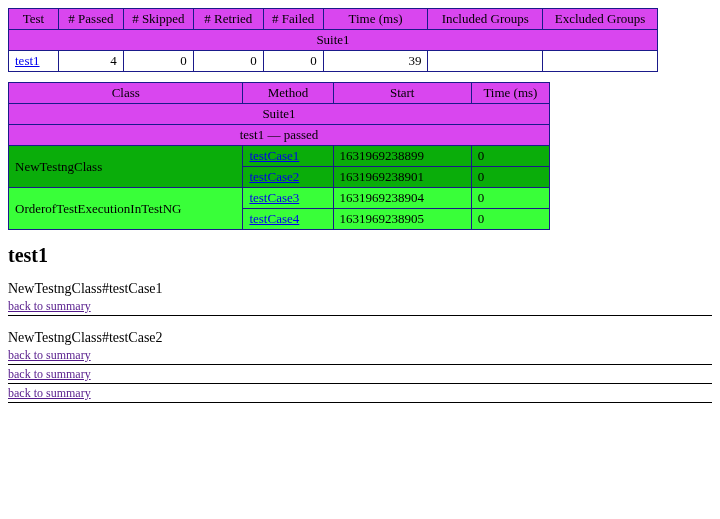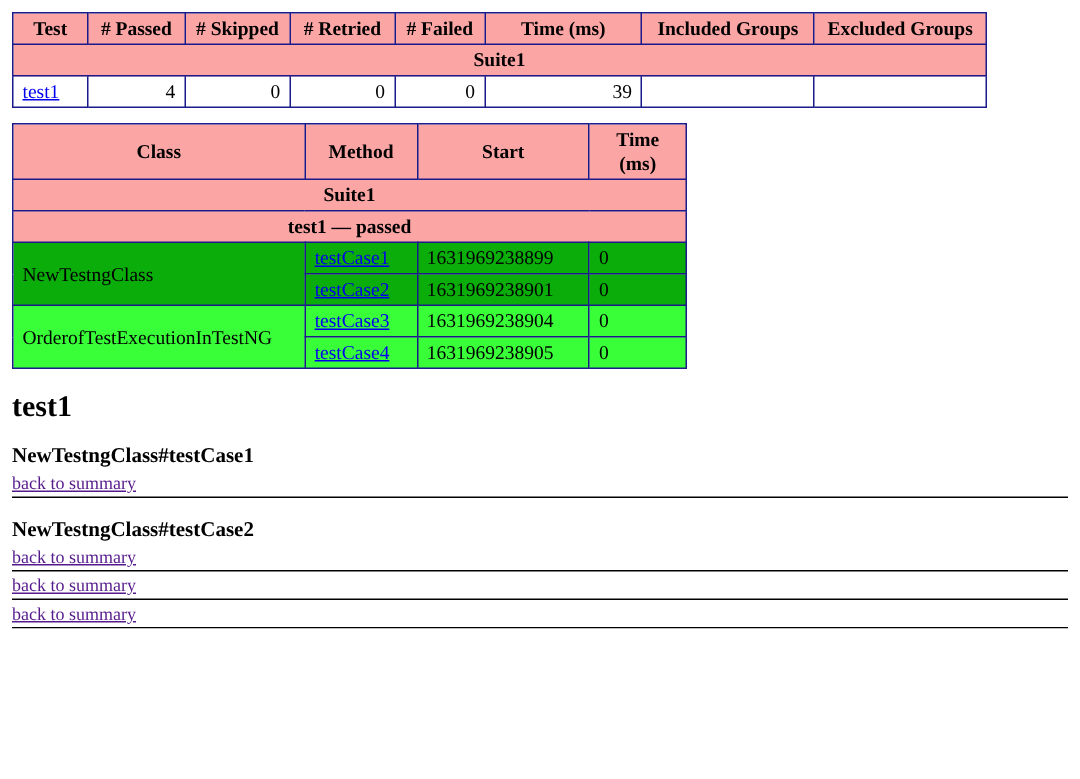--- a/index.html
+++ b/index.html
@@ -15,37 +15,37 @@
   }
   table.report th,
   table.report td {
     border: 1px solid #1a1a8a;
     padding: 2px 6px;
     vertical-align: middle;
     height: 20px;
     box-sizing: border-box;
   }
   table.report th {
-    font-weight: bold;
+    font-weight: normal;
     text-align: center;
-    background: #fca5a5;
+    background: #d946ef;
   }
   .num { text-align: right; }
   .lft { text-align: left; }
   a { color: #0000ee; text-decoration: underline; }
   .pass-dark { background: #0aad0a; }
   .pass-light { background: #39ff39; }
   h2.test-title {
     font-size: 20px;
     font-weight: bold;
     margin: 14px 0 8px 0;
   }
   h3.case-title {
     font-size: 14px;
-    font-weight: bold;
+    font-weight: normal;
     margin: 14px 0 2px 0;
   }
   .back-row {
     text-align: left;
     font-size: 12px;
     margin-top: 2px;
   }
   .back-row a { color: #551a8b; }
   hr.sep {
     border: none;
@@ -87,21 +87,21 @@
     <td class="num">0</td>
     <td class="num">0</td>
     <td class="num">0</td>
     <td class="num">39</td>
     <td></td>
     <td></td>
   </tr>
 </tbody>
   </table>
 
-<table class="report" style="width:450px;">
+<table class="report" style="width:542px;">
   <colgroup>
     <col style="width:195px;">
     <col style="width:75px;">
     <col style="width:115px;">
     <col style="width:65px;">
   </colgroup>
   <tbody>
       <tr>
     <th>Class</th>
     <th>Method</th>

